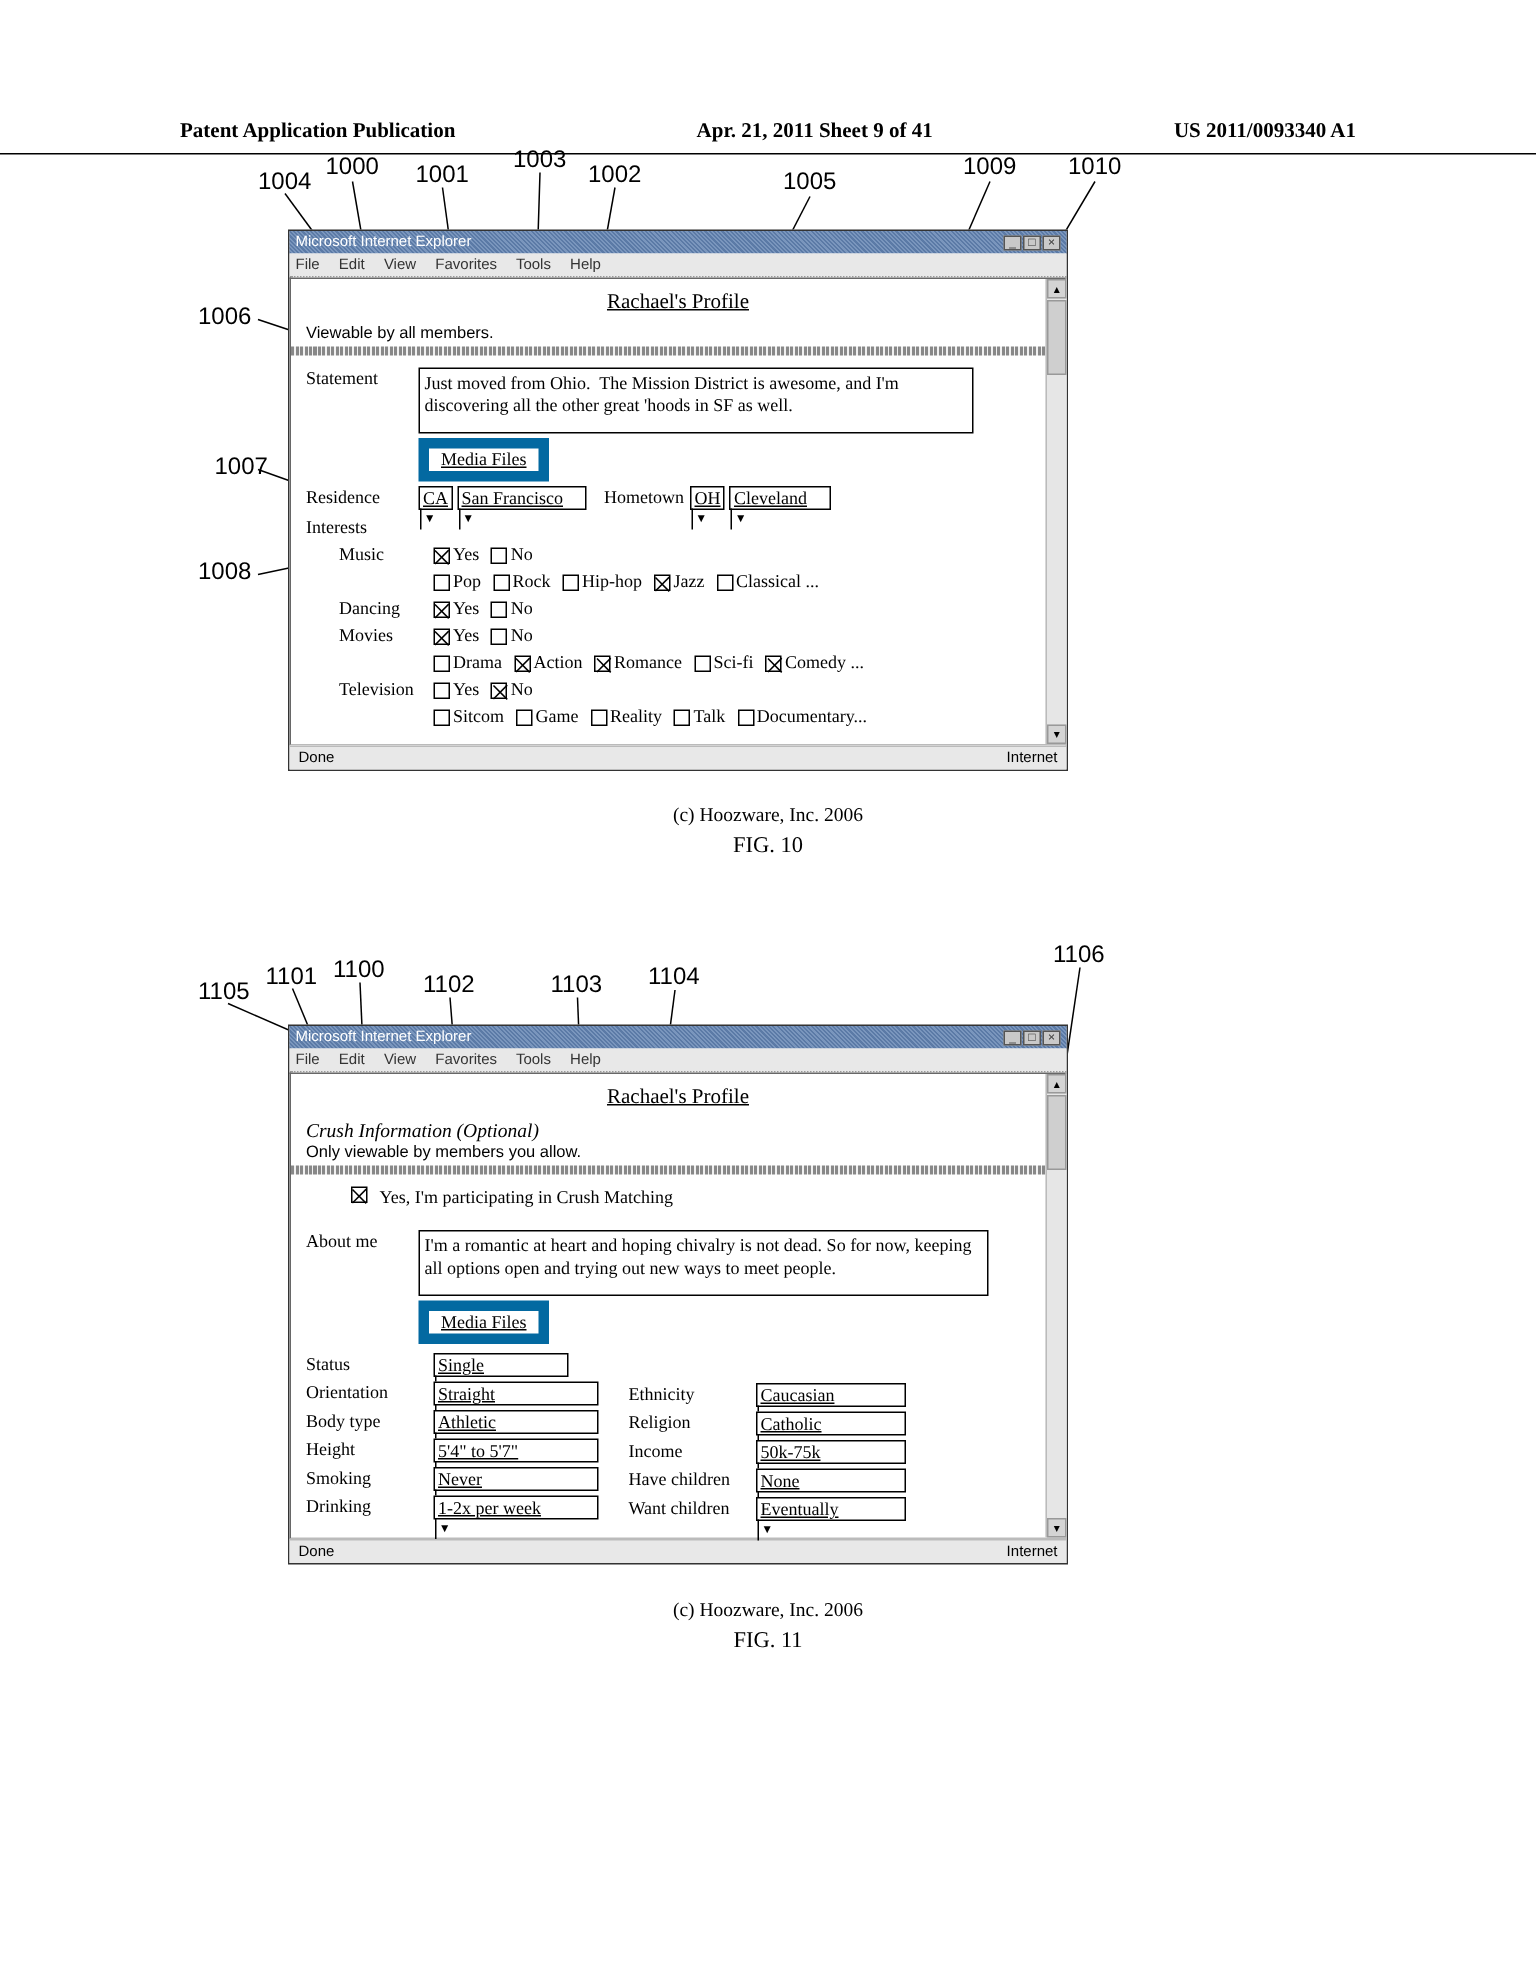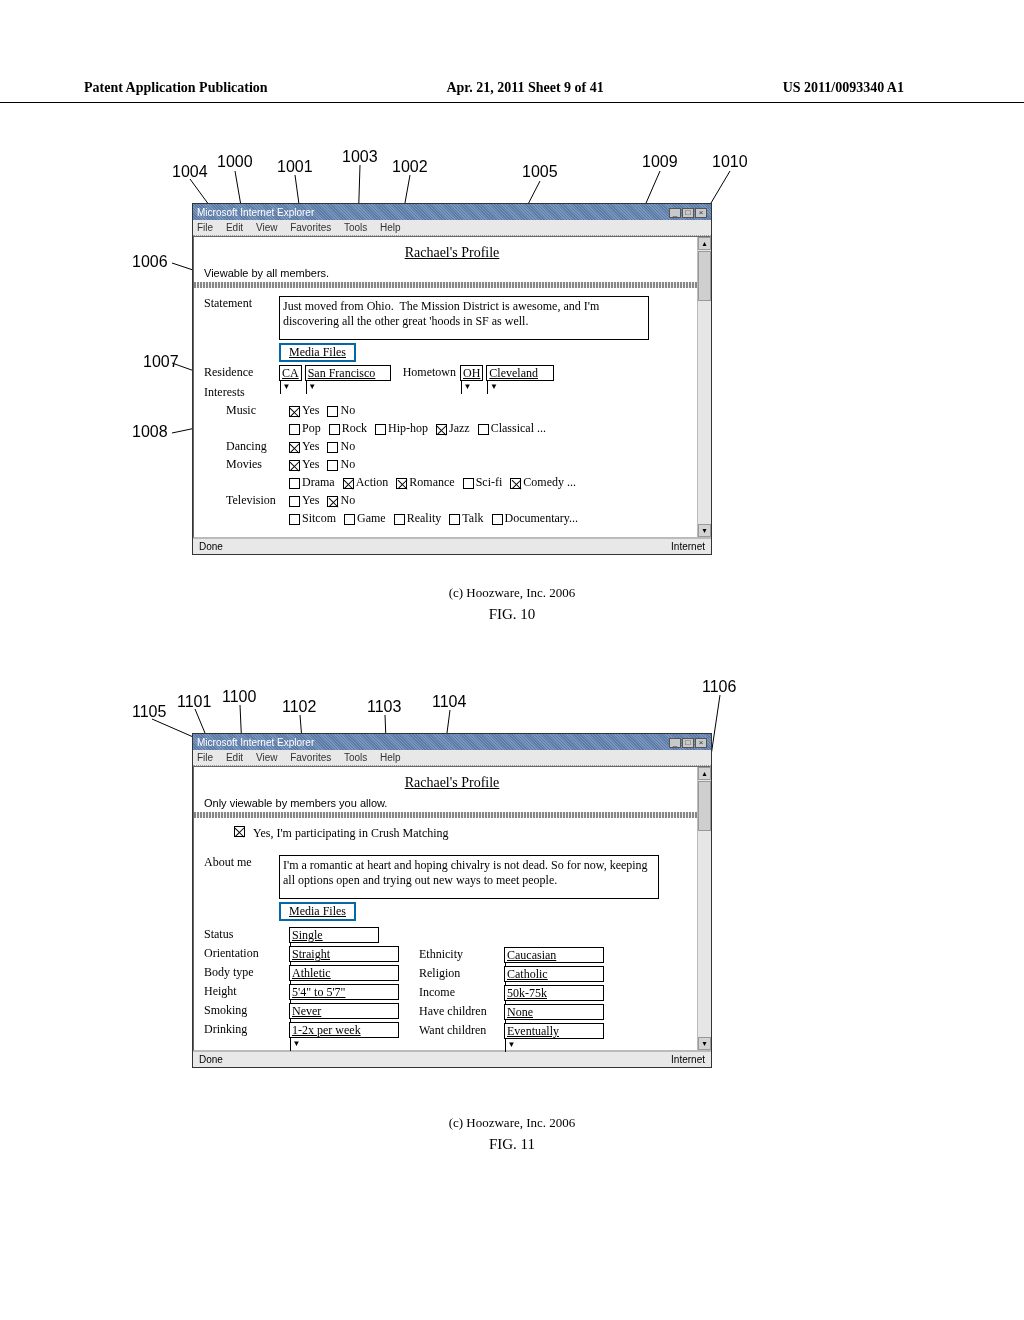--- a/index.html
+++ b/index.html
@@ -7,25 +7,24 @@
     font-family: "Times New Roman", serif;
     font-size: 12px;
     margin: 0;
     padding: 0;
     background: #fff;
     width: 1024px;
   }
   .page-header {
     display: flex;
     justify-content: space-between;
-    padding: 80px 120px 6px 84px;
+    padding: 80px 120px 6px 120px;
     font-size: 14px;
     font-weight: bold;
     border-bottom: 1.5px solid #000;
-    margin-bottom: 50px;
   }
   .figure-wrap {
     position: relative;
     width: 760px;
     margin: 0 auto 30px auto;
   }
   .callouts { position: absolute; inset: 0; pointer-events: none; }
   .co { position: absolute; font-family: Arial, sans-serif; font-size: 16px; }
   svg.leads { position: absolute; inset: 0; width: 100%; height: 100%; }
   .browser {
@@ -56,21 +55,21 @@
   .page-title { text-align:center; text-decoration:underline; font-size:14px; margin:2px 0 6px 0; font-family:"Times New Roman",serif;}
   .section-head { font-style:italic; font-size:13px; font-family:"Times New Roman",serif;}
   .section-sub { font-size:11px; }
   .hr-dash { height:6px; background:repeating-linear-gradient(90deg,#888,#888 2px,#f0f0f0 2px,#f0f0f0 3px); margin:3px -10px 8px -10px;}
   .row { display:flex; align-items:flex-start; margin:3px 0;}
   .lab { width:75px; font-family:"Times New Roman",serif; font-size:12px;}
   .lab2 { width:85px; font-family:"Times New Roman",serif; font-size:12px;}
   textarea.box, .txtbox {
     border:1px solid #000; font-family:"Times New Roman",serif; font-size:12px; padding:2px 3px; background:#fff; resize:none;
   }
-  .btn { border:2px solid #0369a1; background:#fff; font-family:"Times New Roman",serif; font-size:12px; padding:0 8px; text-decoration:underline; display:inline-block;}
+  .btn { border:7px solid #0369a1; background:#fff; font-family:"Times New Roman",serif; font-size:12px; padding:0 8px; text-decoration:underline; display:inline-block;}
   .dd { display:inline-flex; align-items:stretch; border:1px solid #000; height:16px; background:#fff;flex-direction:column;}
   .dd span.val{ padding:0 2px; font-size:12px; text-decoration:underline; font-family:"Times New Roman",serif; line-height:14px; min-width:20px;}
   .dd span.ar{ border-left:1px solid #000; width:12px; display:flex;align-items:center;justify-content:center;font-size:8px;line-height:14px;}
   .cb { display:inline-block; width:11px; height:11px; border:1px solid #000; margin-right:2px; position:relative; vertical-align:middle;}
   .cb.ck::before, .cb.ck::after{content:"";position:absolute;background:#000;width:1.4px;height:13px;left:4.3px;top:-1px;}
   .cb.ck::before{transform:rotate(45deg);} .cb.ck::after{transform:rotate(-45deg);}
   .opt { margin-right:8px; font-family:"Times New Roman",serif; font-size:12px; white-space:nowrap;}
   .interests { margin-left:0;}
   .caption { text-align:center; font-family:"Times New Roman",serif; font-size:13px; margin-top:6px;}
   .caption.big { font-size:15px; margin-top:2px;}
@@ -273,20 +272,21 @@
       <span>Help</span>
     </div>
     <div class="content">
       <div class="scroll-track">
         <div class="up">▴</div>
         <div class="scroll-thumb" style="top:14px;height:50px;"></div>
         <div class="dn">▾</div>
       </div>
 
       <div class="page-title">Rachael's Profile</div>
+      <div class="section-head">Crush Information (Optional)</div>
       <div class="section-sub">Only viewable by members you allow.</div>
       <div class="hr-dash"></div>
 
       <div class="row" style="padding-left:30px;">
         <span class="cb ck"></span>
         <span style="margin-left:6px;font-family:'Times New Roman';font-size:12px;">Yes, I'm participating in Crush Matching</span>
       </div>
 
       <div class="row" style="margin-top:14px;">
         <div class="lab">About me</div>

